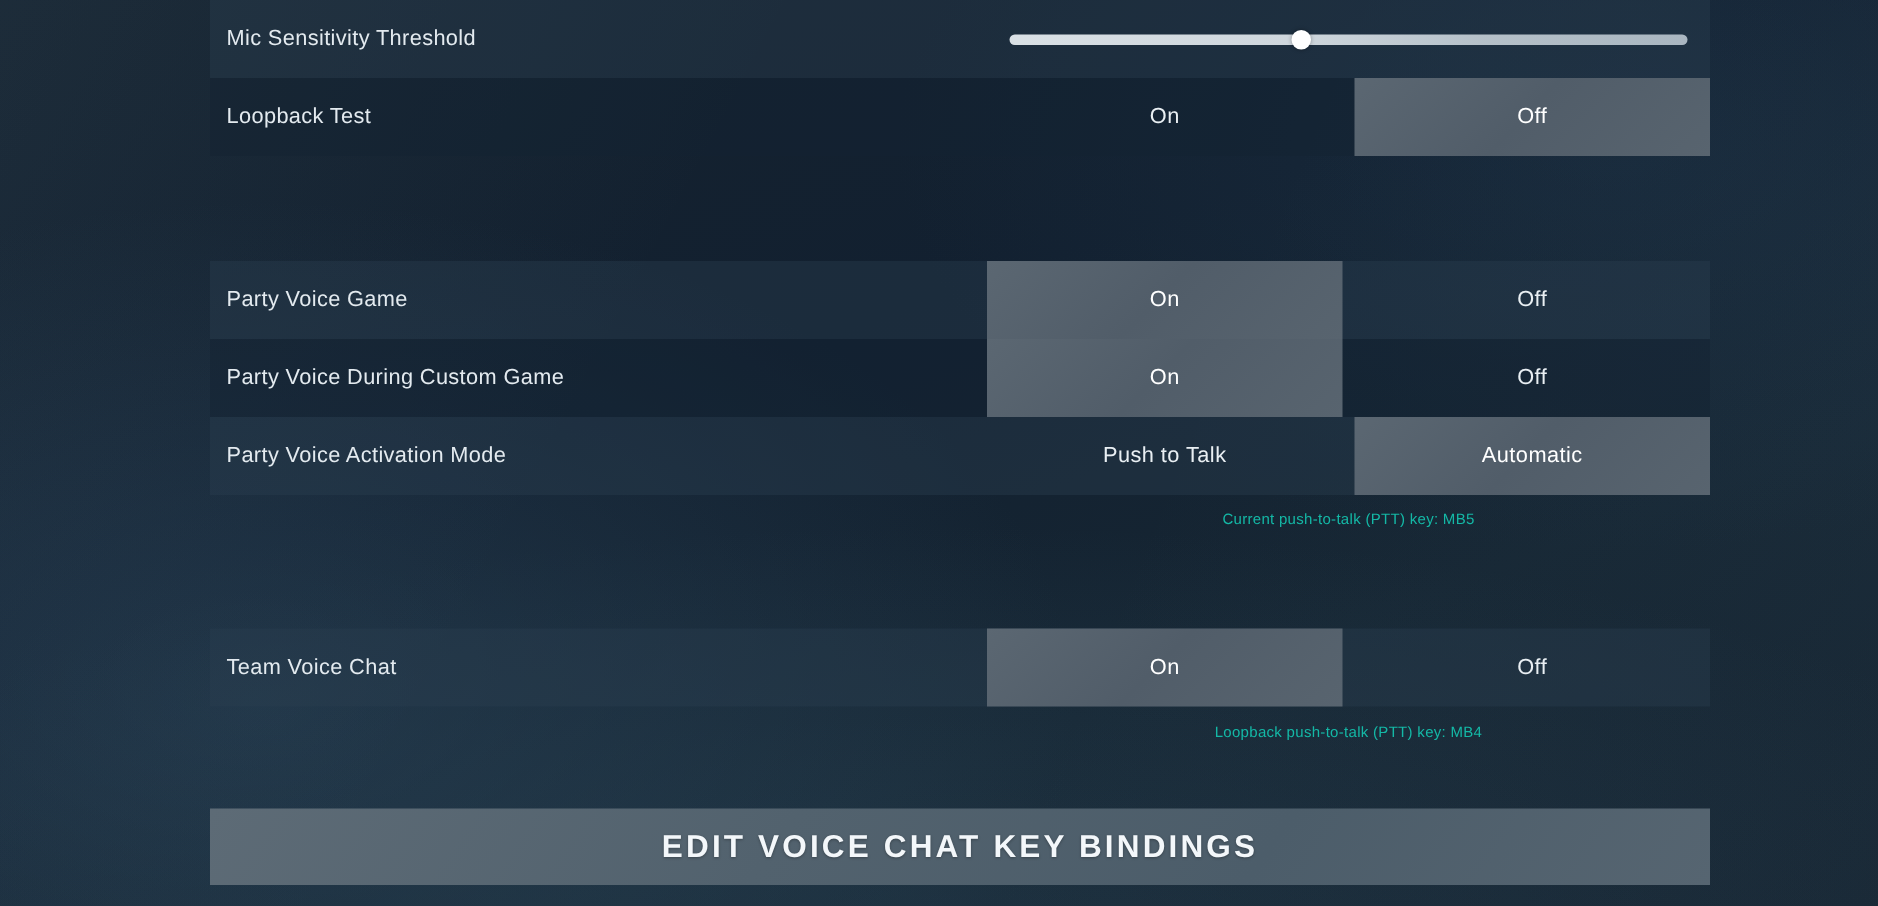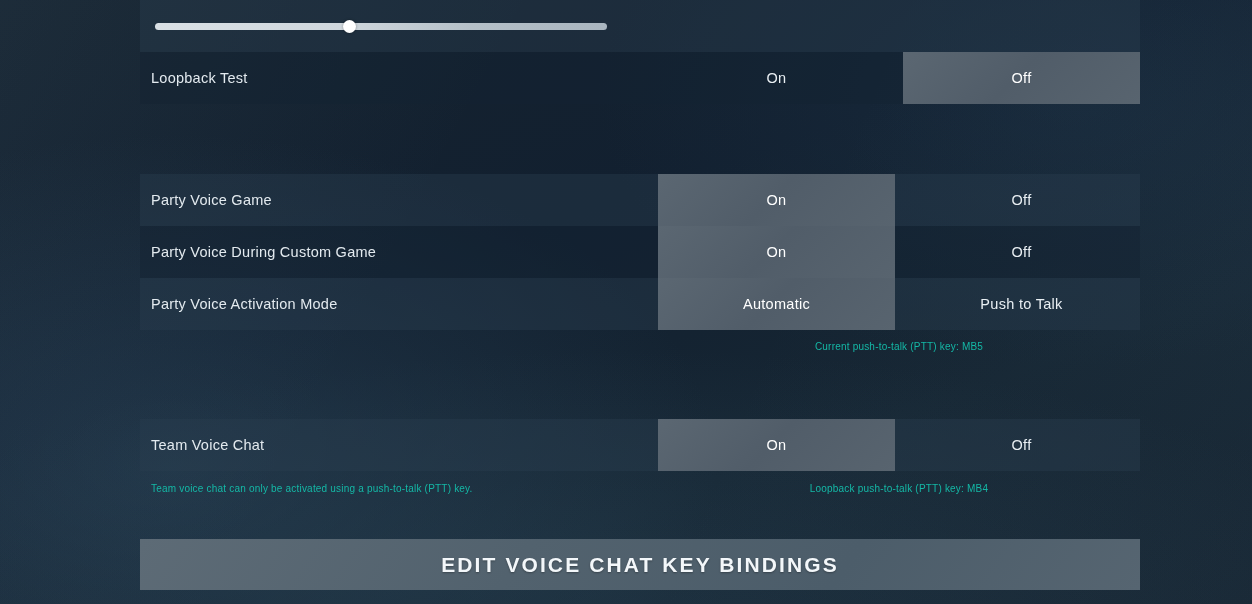--- a/index.html
+++ b/index.html
@@ -173,20 +173,21 @@
 </head>
 <body>
 
 <div id="backdrop"></div>
 
 <div id="panel">
 
   <div class="group" style="top:0px;">
 
     <div class="row odd">
+      <div class="row-label">Mic Sensitivity Threshold</div>
       <div class="slider-cell">
         <div class="slider">
           <div class="slider-track"></div>
           <div class="slider-knob" id="mic-slider-knob" style="left: 43%;"></div>
         </div>
       </div>
     </div>
 
     <div class="row even">
       <div class="row-label">Loopback Test</div>
@@ -212,40 +213,39 @@
       <div class="row-label">Party Voice During Custom Game</div>
       <div class="opts">
         <button class="opt selected">On</button>
         <button class="opt">Off</button>
       </div>
     </div>
 
     <div class="row odd">
       <div class="row-label">Party Voice Activation Mode</div>
       <div class="opts">
+        <button class="opt">Push to Talk</button>
         <button class="opt selected">Automatic</button>
-        <button class="opt">Push to Talk</button>
       </div>
     </div>
 
     <div class="caption ptt" style="top:167px;">Current push-to-talk (PTT) key: MB5</div>
 
   </div>
 
   <div class="group" style="top:419px;">
 
     <div class="row odd">
       <div class="row-label">Team Voice Chat</div>
       <div class="opts">
         <button class="opt selected">On</button>
         <button class="opt">Off</button>
       </div>
     </div>
 
-    <div class="caption note" style="top:64px;">Team voice chat can only be activated using a push-to-talk (PTT) key.</div>
 
     <div class="caption ptt" style="top:64px;">Loopback push-to-talk (PTT) key: MB4</div>
 
   </div>
 
   <button id="edit-bindings">EDIT VOICE CHAT KEY BINDINGS</button>
 
 </div>
 
 </body></html>

